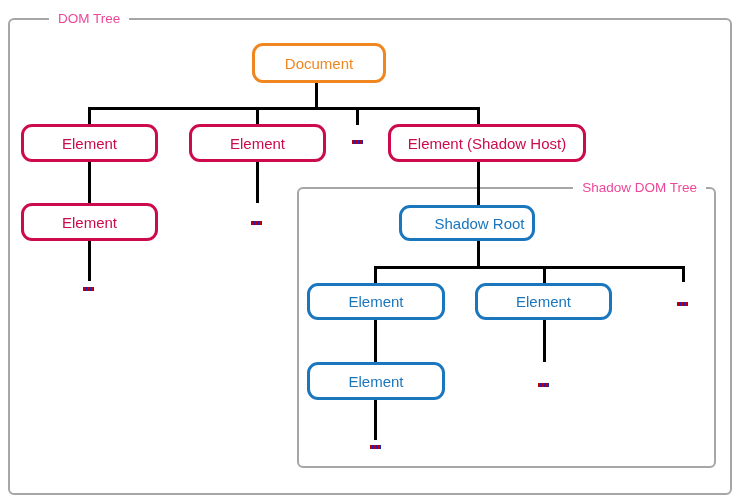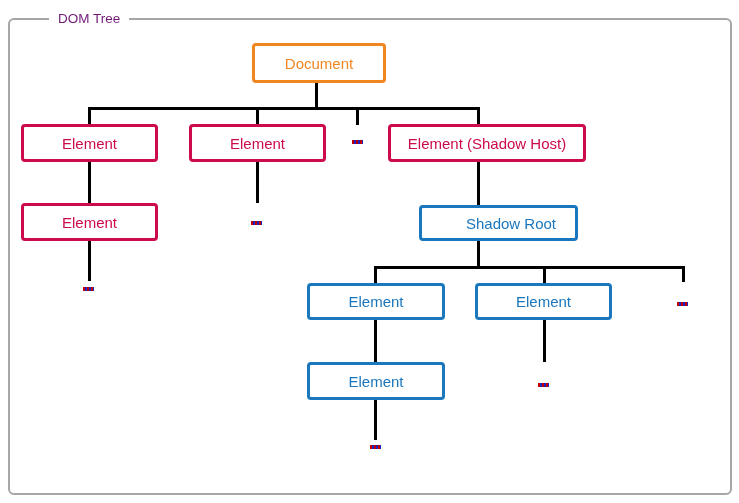--- a/index.html
+++ b/index.html
@@ -8,45 +8,48 @@
     font-family:"Liberation Sans","DejaVu Sans",sans-serif; overflow:hidden;
   }
   .frame {
     position:absolute; border:2px solid var(--frame,#a6a6a6);
     border-radius:6px; background:transparent; z-index:0;
   }
   #outer-frame { left:8px;  top:18px;  width:720px; height:473px; }
   #inner-frame { left:297px; top:187px; width:415px; height:277px; }
   .frame-label {
     position:absolute; top:-11px; background:#ffffff; padding:0 9px;
-    font-size:13.5px; line-height:20px; color:#701a75; white-space:nowrap;
+    font-size:13.5px; line-height:20px; color:#ec4899; white-space:nowrap;
   }
   .label-left  { left:39px; }
   .label-right { right:8px; }
   .line { position:absolute; background:var(--line,#000); z-index:1; }
   .node {
-    position:absolute; background:#ffffff; border:3px solid; border-radius:4px;
+    position:absolute; background:#ffffff; border:3px solid; border-radius:11px;
     display:flex; align-items:center; justify-content:center;
     font-size:15px; z-index:2; box-sizing:border-box; white-space:nowrap;
   }
   .node.document { border-color:var(--document,#f0861f); color:var(--document,#f0861f); }
   .node.element  { border-color:var(--element,#cc0a4d);  color:var(--element,#cc0a4d); }
   .node.shadow   { border-color:var(--shadow,#1a76bd);   color:var(--shadow,#1a76bd); }
   .dash {
     position:absolute; width:11px; height:4px; z-index:2;
     background:repeating-linear-gradient(90deg,
       var(--dash_red,#c00000) 0 2px, var(--dash_blue,#2020c0) 2px 4px);
   }
 </style>
 </head>
 <body>
 
 <div class="canvas" style="--document: #f0861f; --element: #cc0a4d; --shadow: #1a76bd; --line: #000000; --frame: #a6a6a6; --dash_red: #c00000; --dash_blue: #2020c0;">
   <div class="frame" id="outer-frame">
     <span class="frame-label label-left">DOM Tree</span>
+  </div>
+  <div class="frame" id="inner-frame">
+    <span class="frame-label label-right">Shadow DOM Tree</span>
   </div>
   <div id="layer">
       <div class="line" style="left: 315px; top: 83px; width: 3px; height: 26px;"></div>
       <div class="line" style="left: 88px; top: 107px; width: 392px; height: 3px;"></div>
       <div class="line" style="left: 88px; top: 107px; width: 3px; height: 17px;"></div>
       <div class="line" style="left: 256px; top: 107px; width: 3px; height: 17px;"></div>
       <div class="line" style="left: 356px; top: 107px; width: 3px; height: 18px;"></div>
       <div class="line" style="left: 477px; top: 107px; width: 3px; height: 17px;"></div>
       <div class="line" style="left: 88px; top: 162px; width: 3px; height: 41px;"></div>
       <div class="line" style="left: 88px; top: 241px; width: 3px; height: 40px;"></div>
@@ -58,21 +61,21 @@
       <div class="line" style="left: 543px; top: 266px; width: 3px; height: 17px;"></div>
       <div class="line" style="left: 682px; top: 266px; width: 3px; height: 16px;"></div>
       <div class="line" style="left: 374px; top: 320px; width: 3px; height: 42px;"></div>
       <div class="line" style="left: 374px; top: 400px; width: 3px; height: 40px;"></div>
       <div class="line" style="left: 543px; top: 320px; width: 3px; height: 42px;"></div>
       <div class="node document" style="left: 252px; top: 43px; width: 134px; height: 40px;">Document</div>
       <div class="node element" style="left: 21px; top: 124px; width: 137px; height: 38px;">Element</div>
       <div class="node element" style="left: 189px; top: 124px; width: 137px; height: 38px;">Element</div>
       <div class="node element" style="left: 388px; top: 124px; width: 198px; height: 38px;">Element (Shadow Host)</div>
       <div class="node element" style="left: 21px; top: 203px; width: 137px; height: 38px;">Element</div>
-      <div class="node shadow" style="left: 419px; top: 205px; width: 159px; height: 36px; padding-left: 25px;">Shadow Root</div>
+      <div class="node shadow" style="left: 399px; top: 205px; width: 136px; height: 36px; padding-left: 25px;">Shadow Root</div>
       <div class="node shadow" style="left: 307px; top: 283px; width: 138px; height: 37px;">Element</div>
       <div class="node shadow" style="left: 475px; top: 283px; width: 137px; height: 37px;">Element</div>
       <div class="node shadow" style="left: 307px; top: 362px; width: 138px; height: 38px;">Element</div>
       <div class="dash" style="left: 352px; top: 140px;"></div>
       <div class="dash" style="left: 251px; top: 221px;"></div>
       <div class="dash" style="left: 83px; top: 287px;"></div>
       <div class="dash" style="left: 677px; top: 302px;"></div>
       <div class="dash" style="left: 538px; top: 383px;"></div>
       <div class="dash" style="left: 370px; top: 445px;"></div>
     </div>

